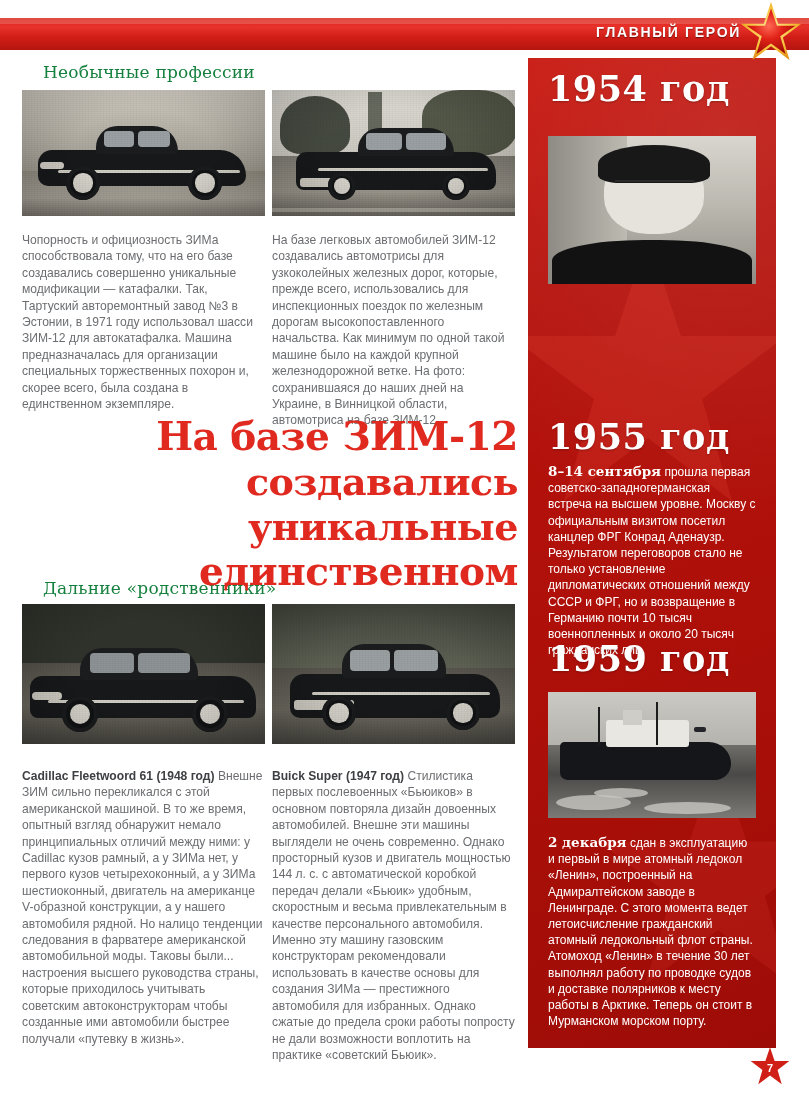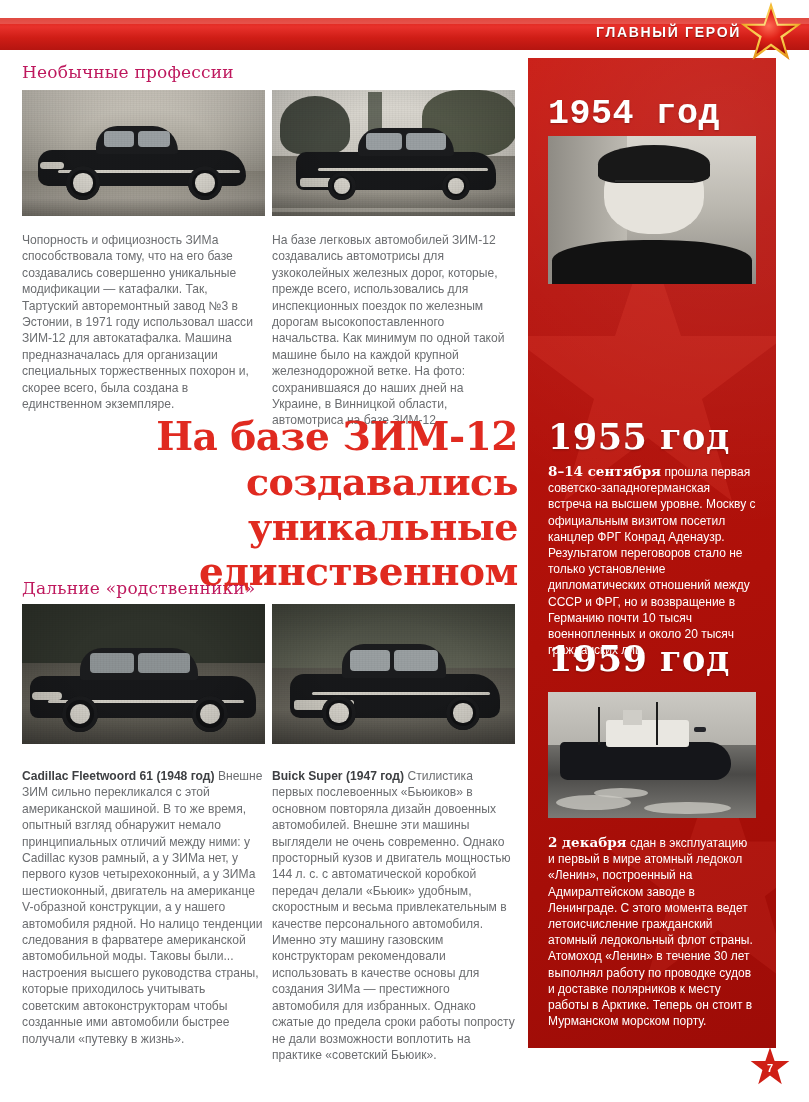--- a/index.html
+++ b/index.html
@@ -51,26 +51,27 @@
     right: 4px;
     top: 0px;
     width: 68px;
     height: 66px;
     z-index: 7;
   }
 
   
   .section-head {
     position: absolute;
-    color: #be185d;
+    color: #15803d;
     font-family: "DejaVu Serif", serif;
     font-size: 17px;
     font-weight: normal;
     letter-spacing: 0.2px;
     white-space: nowrap;
+    margin-left: 21px;
   }
 
   
   .photo {
     position: absolute;
     overflow: hidden;
     background: #6c6c66;
   }
   .photo .sky {
     position: absolute; left: 0; right: 0; top: 0;
@@ -394,21 +395,21 @@
 
   <div class="sidebar">
 
     <svg class="starwatermark" style="left:-30px; top:170px; width:300px; height:300px;" viewBox="0 0 100 100">
       <polygon points="50,3 61,36 96,36 68,57 78,91 50,70 22,91 32,57 4,36 39,36" fill="#ff5a48"></polygon>
     </svg>
     <svg class="starwatermark" style="left:60px; top:690px; width:260px; height:260px; opacity:.12;" viewBox="0 0 100 100">
       <polygon points="50,3 61,36 96,36 68,57 78,91 50,70 22,91 32,57 4,36 39,36" fill="#ff5a48"></polygon>
     </svg>
 
-    <div class="sb-year" style="top:36px;font-family:Liberation Mono, monospace;">1954 год</div>
+    <div class="sb-year" style="top:10px;">1954 год</div>
 
     <div class="sb-photo" style="left:20px; top:78px; width:208px; height:148px;">
       <div class="portrait-bg"></div>
       <div class="portrait-wall"></div>
       <div class="portrait-shoulders"></div>
       <div class="portrait-head"></div>
       <div class="portrait-hair"></div>
       <div class="portrait-glasses"></div>
       <div class="noise"></div>
       <div class="vignette"></div>

